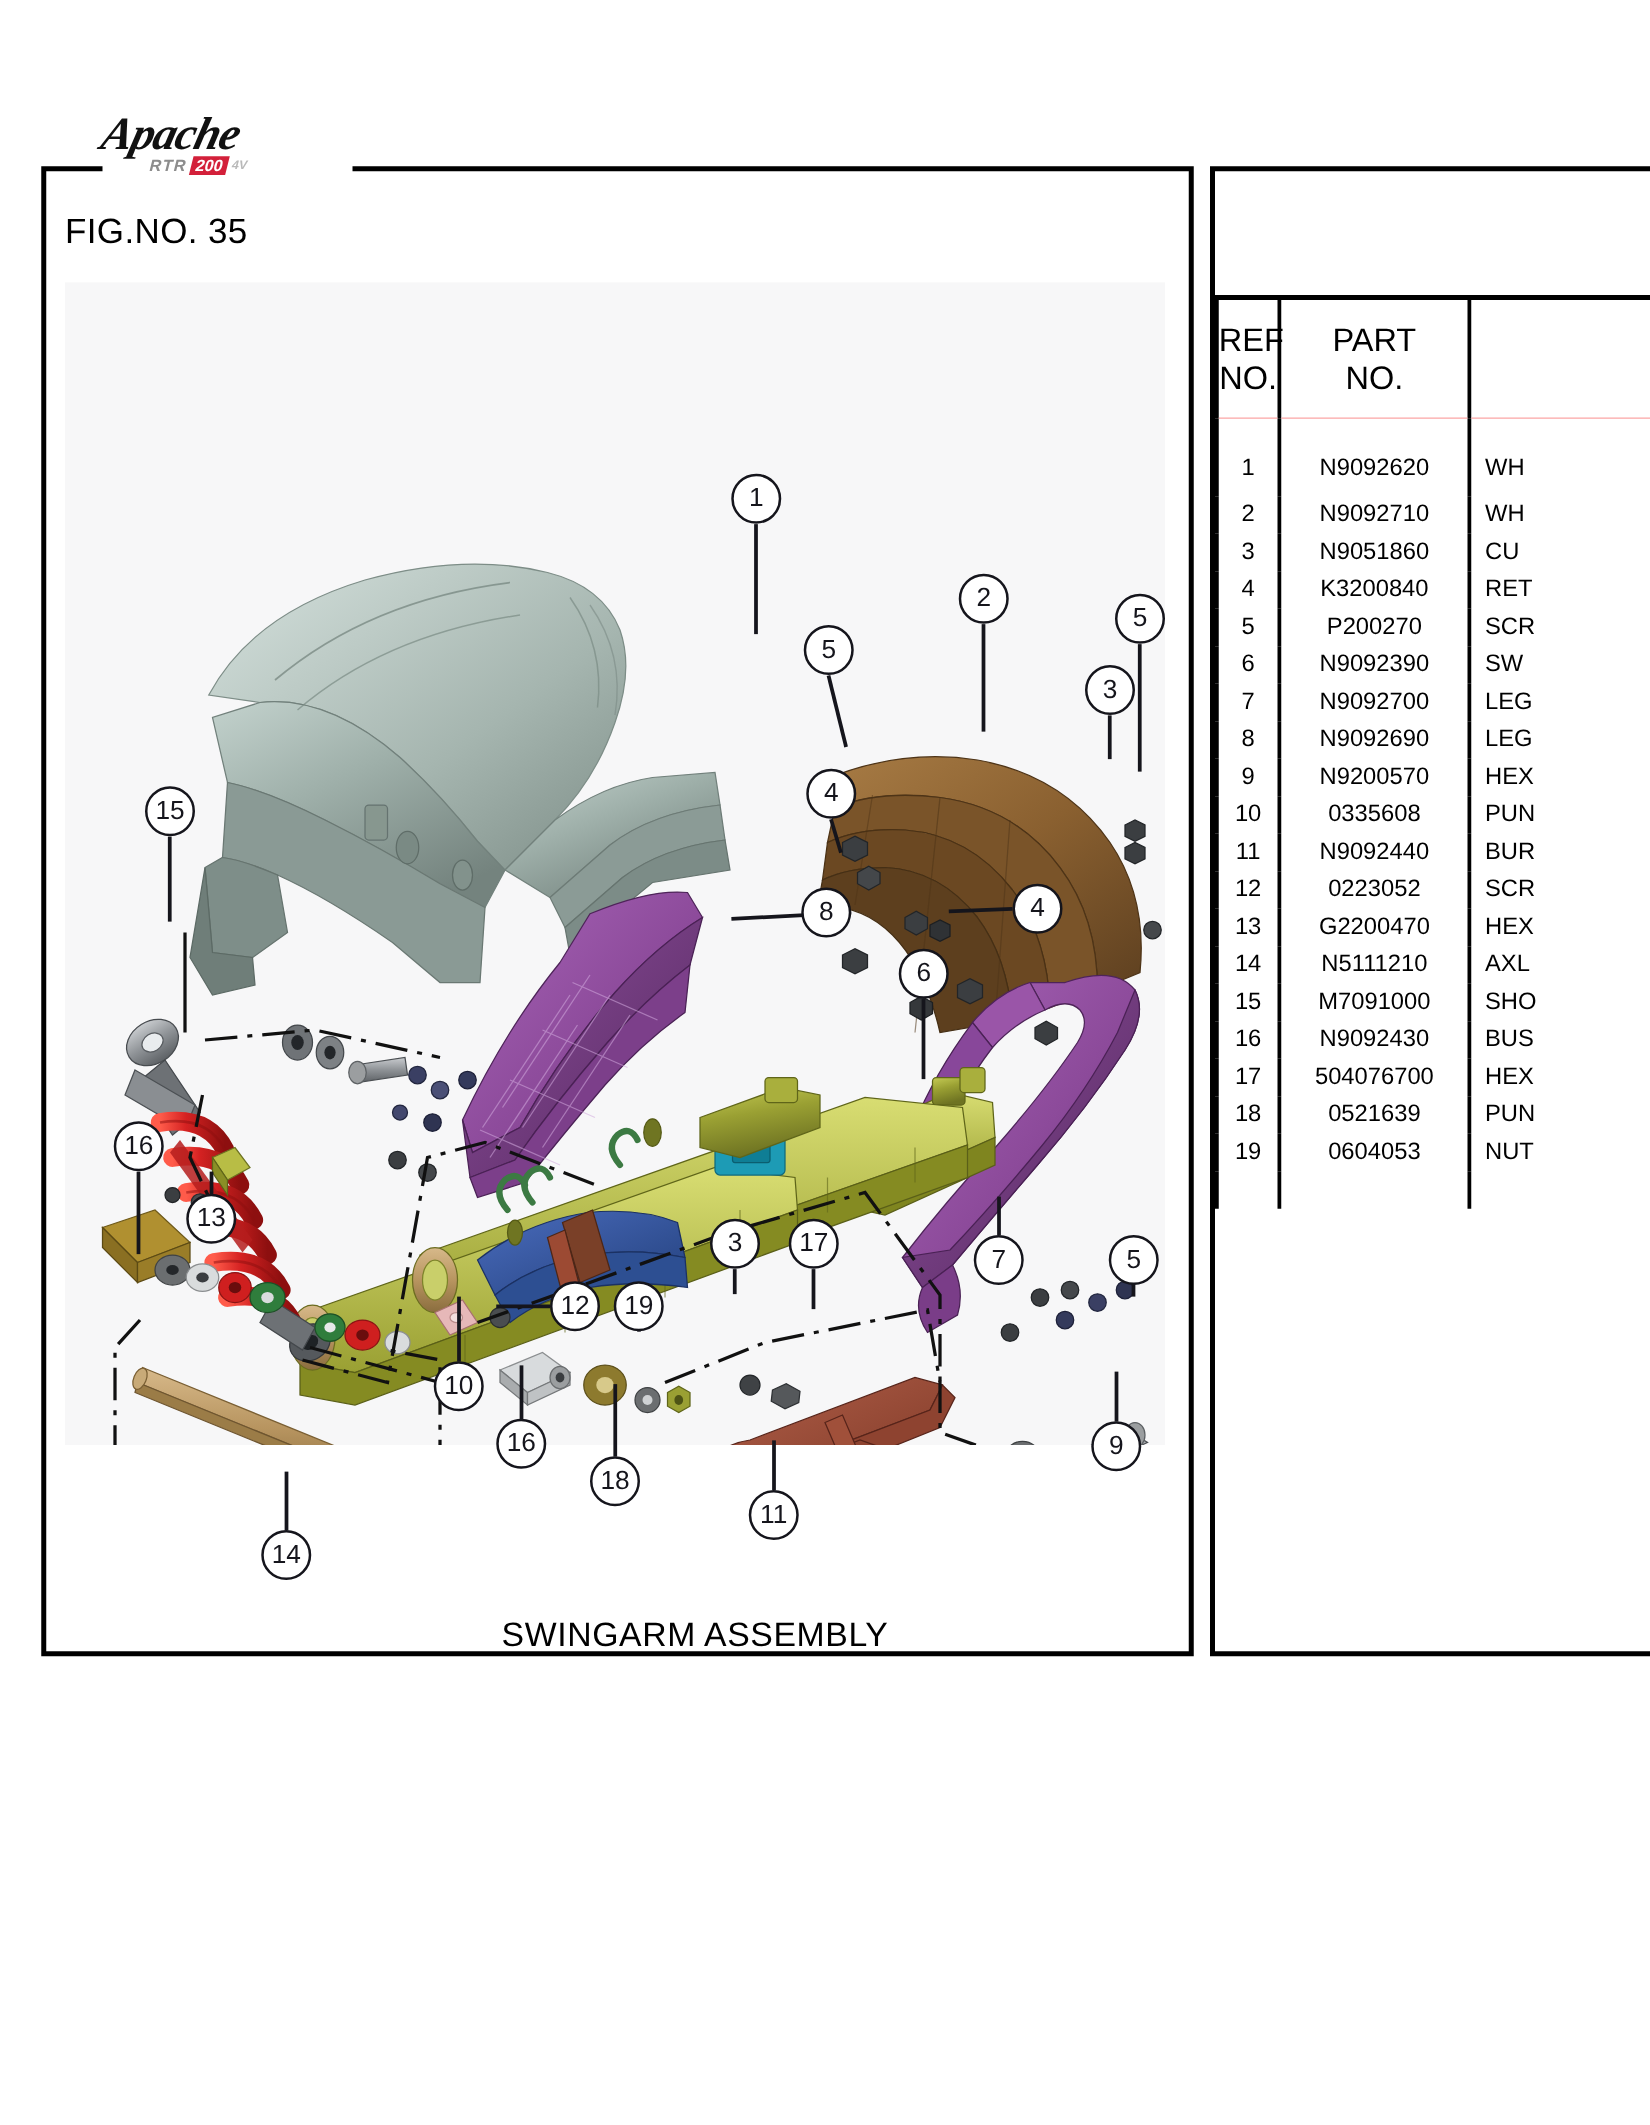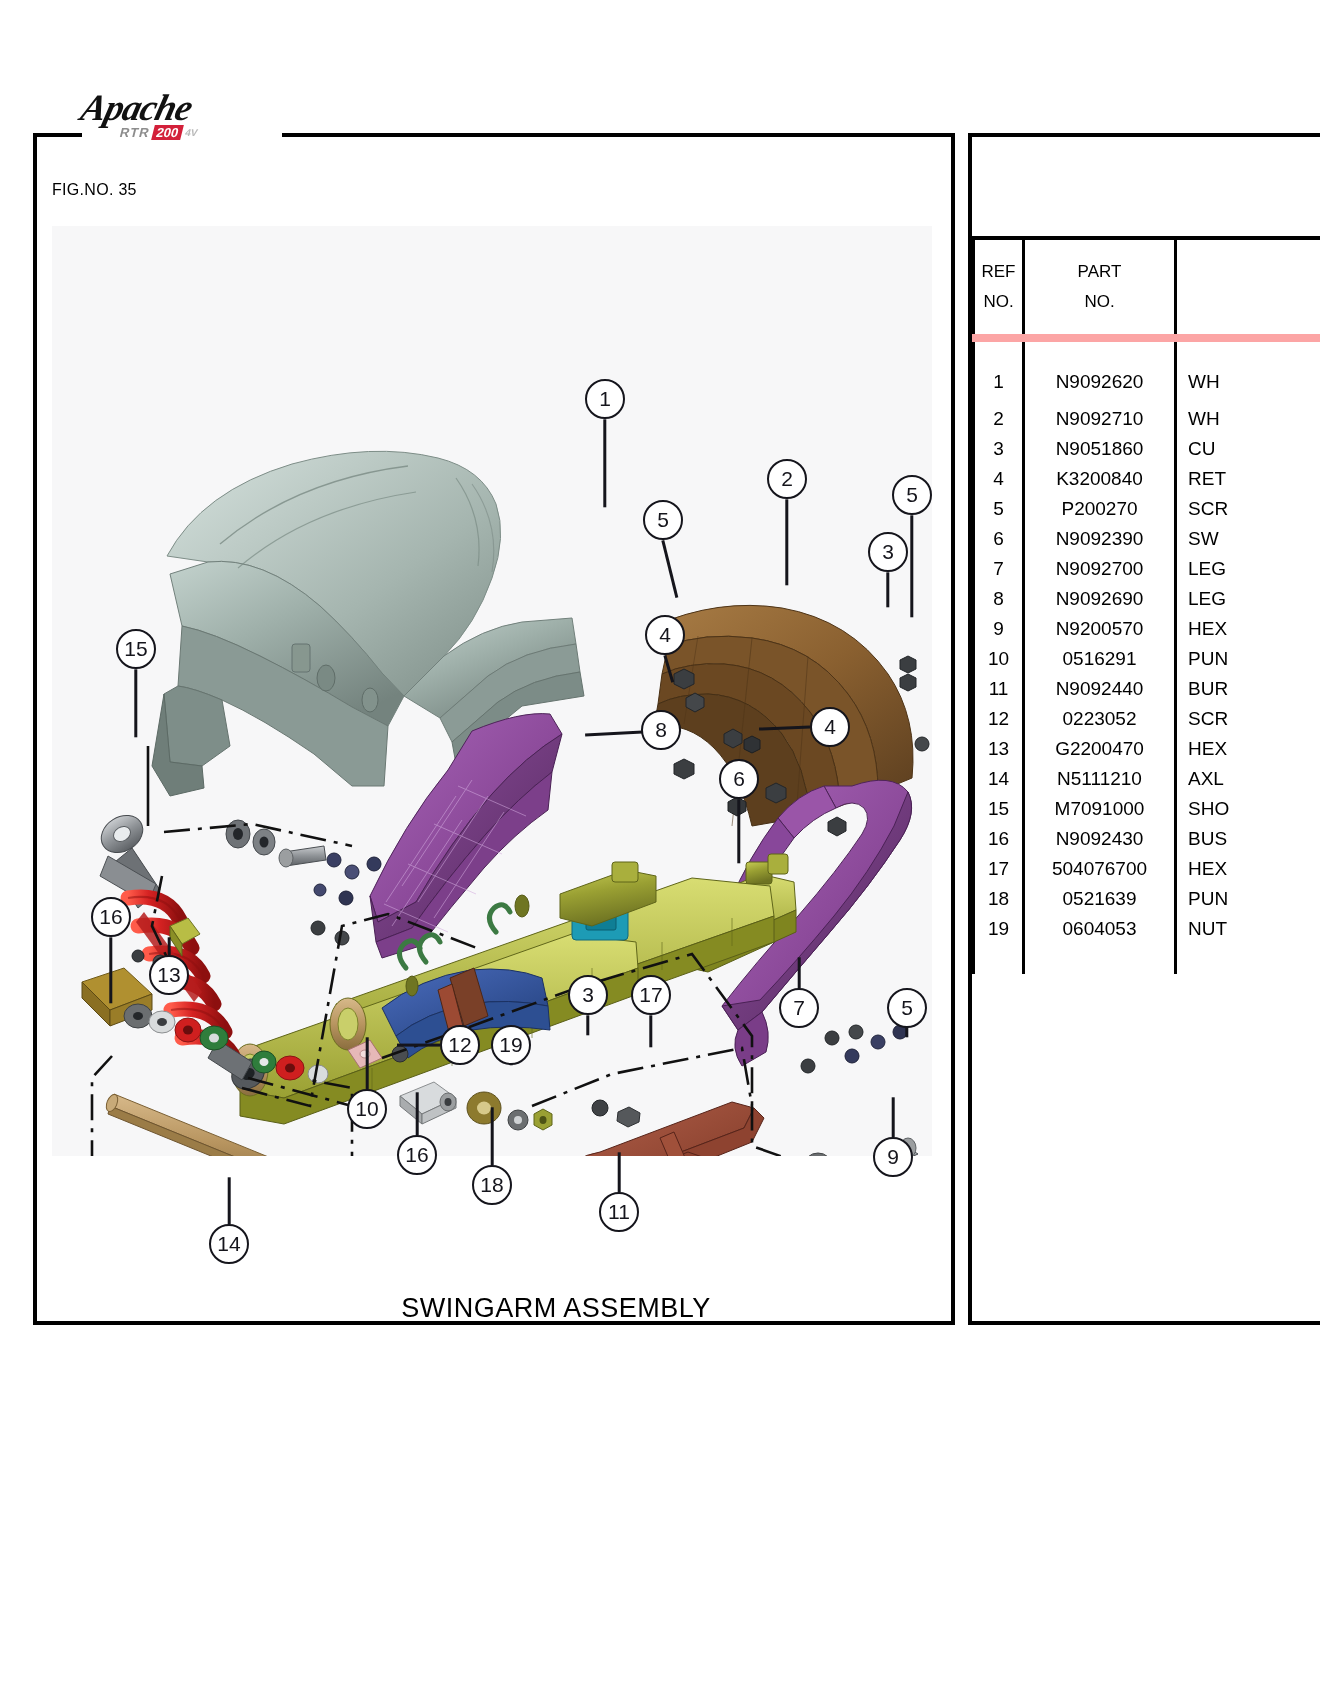--- a/index.html
+++ b/index.html
@@ -16,21 +16,21 @@
               font-size:37px;letter-spacing:-1px;color:#111;
               transform:skewX(-14deg);line-height:40px;}
   #brand-logo .sub{position:absolute;left:38px;top:36px;height:17px;
               display:flex;align-items:center;gap:3px;transform:skewX(-14deg);}
   #brand-logo .sub .rtr{font-size:13px;font-weight:bold;color:#8d8d8d;letter-spacing:1px;
               font-family:"Liberation Sans", sans-serif;}
   #brand-logo .sub .mdl{font-size:13px;font-weight:bold;color:#fff;background:#d3203a;
               padding:0 4px;letter-spacing:0px;font-family:"Liberation Sans", sans-serif;}
   #brand-logo .sub .sfx{font-size:10px;font-weight:bold;color:#b9b9b9;}
 
-  #fig-no{position:absolute;left:15px;top:44px;font-size:16px;letter-spacing:.3px;}
+  #fig-no{position:absolute;left:15px;top:32px;font-size:28px;letter-spacing:.3px;}
 
   #drawing{position:absolute;left:15px;top:89px;width:880px;height:930px;
            background:#f7f7f8;overflow:hidden;}
 
   #assembly-title{position:absolute;left:0;top:1156px;width:922px;text-align:center;
                   font-size:27px;letter-spacing:.5px;}
   
   #assembly-title span{position:relative;left:58px;}
 
   
@@ -46,22 +46,22 @@
   #parts-title-box{position:absolute;left:0;top:0;width:100%;height:103px;
                    border-bottom:4px solid #000;box-sizing:border-box;}
   #parts-table{position:absolute;left:0;top:103px;width:100%;
                border-collapse:collapse;table-layout:fixed;}
   #parts-table col.c-ref{width:50px;}
   #parts-table col.c-part{width:152px;}
   #parts-table col.c-desc{width:298px;}
   #parts-table th,#parts-table td{border-left:3px solid #000;border-right:3px solid #000;
         font-size:19px;font-weight:normal;padding:0;height:30px;text-align:center;
         vertical-align:middle;}
-  #parts-table thead th{height:94px;border-bottom:8px solid #fca5a5;border-top:0;
-        font-size:17px;line-height:30px;}
+  #parts-table thead th{height:94px;border-bottom:1px solid #fca5a5;border-top:0;
+        font-size:26px;line-height:30px;}
   #parts-table td.desc,#parts-table th.desc{text-align:left;padding-left:11px;
         white-space:nowrap;overflow:hidden;}
   #parts-table tbody tr:first-child td{padding-top:18px;height:44px;}
   .spacer-row td{height:300px;}
 </style>
 </head>
 <body>
 
 <div id="figure-panel">
 
@@ -560,21 +560,21 @@
           <td>N9092690</td>
           <td class="desc">LEG</td>
         </tr>
         <tr>
           <td>9</td>
           <td>N9200570</td>
           <td class="desc">HEX</td>
         </tr>
         <tr>
           <td>10</td>
-          <td>0516291</td>
+          <td>0335608</td>
           <td class="desc">PUN</td>
         </tr>
         <tr>
           <td>11</td>
           <td>N9092440</td>
           <td class="desc">BUR</td>
         </tr>
         <tr>
           <td>12</td>
           <td>0223052</td>

